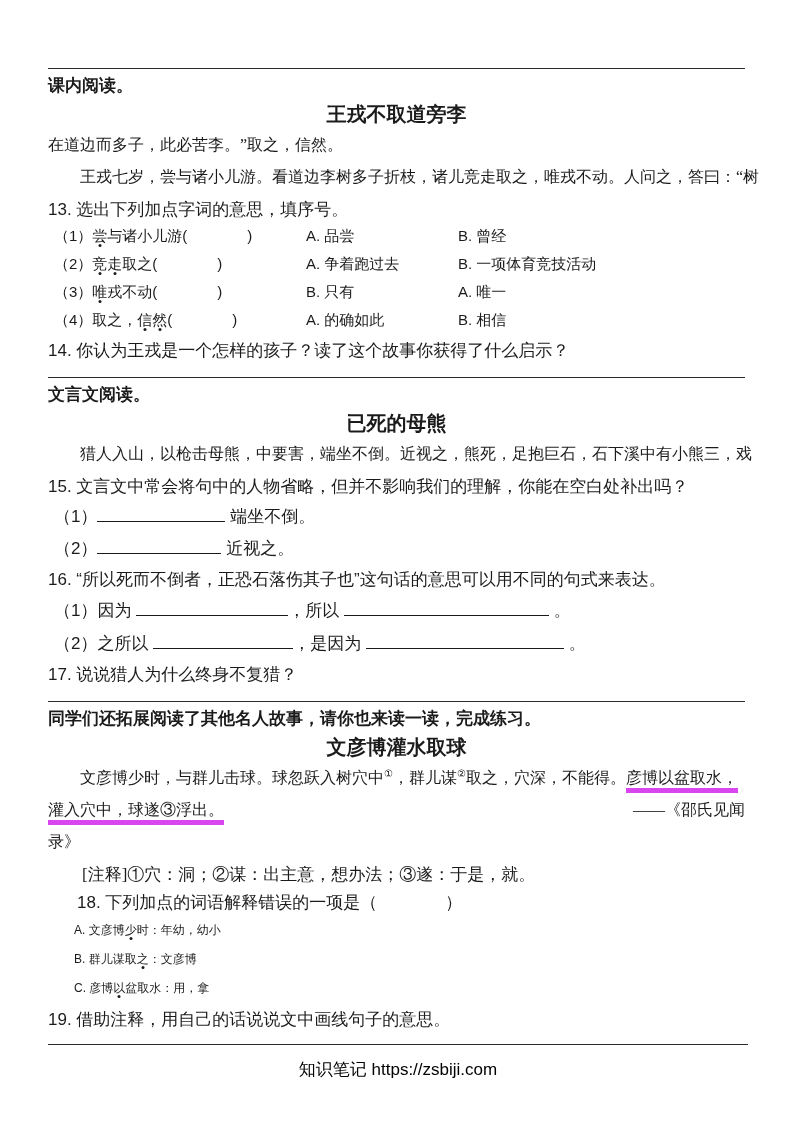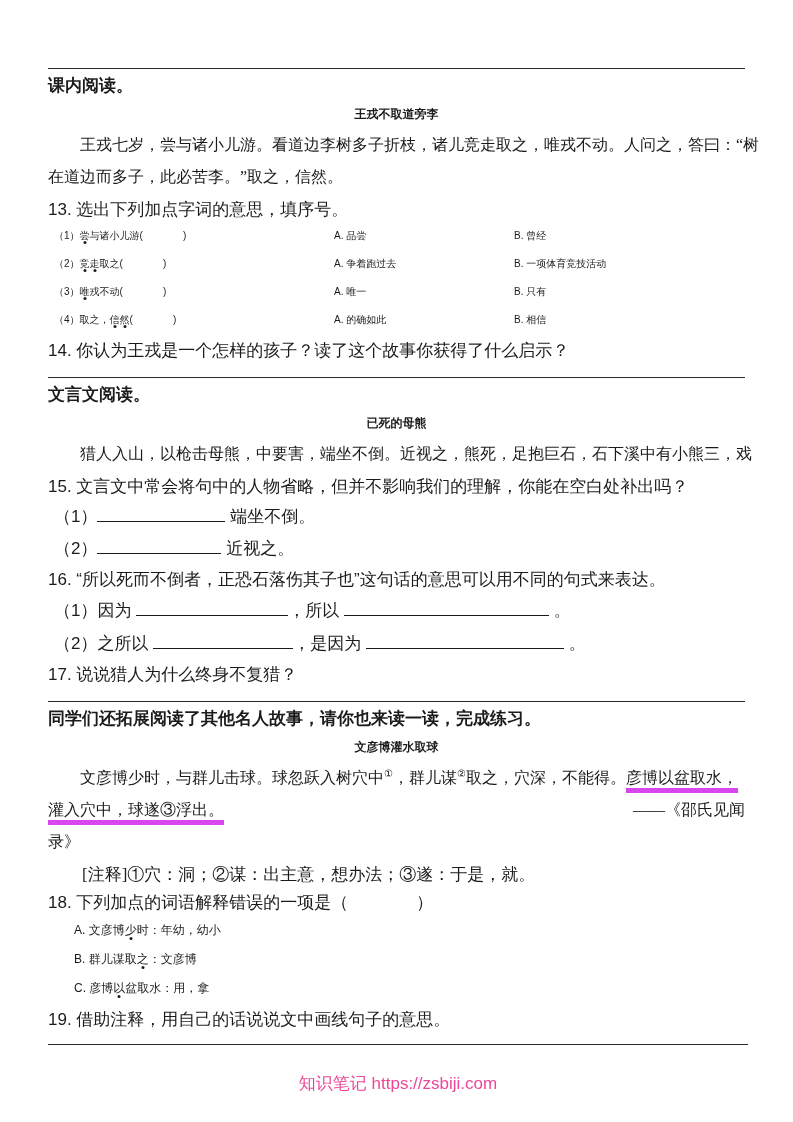--- a/index.html
+++ b/index.html
@@ -16,81 +16,81 @@
   .rule{border-top:1px solid #2a2a2a;height:0;}
   .topline{margin-top:68px;}
   .sec-heading{
     margin-top:6px;
     font-size:17px;font-weight:bold;line-height:22px;
     font-family:"Liberation Sans", sans-serif;
   }
   .kai{font-family:"Liberation Serif", serif;}
   .title{
     margin-top:6px;text-align:center;
-    font-size:12px;font-weight:bold;line-height:22px;
+    font-size:20px;font-weight:bold;line-height:22px;
   }
   .passage{margin-top:4px;}
   .pline{font-size:16px;line-height:32px;white-space:nowrap;}
   .ind{text-indent:32px;}
   .rel{position:relative;}
   .q{font-size:17px;line-height:25px;margin-top:4px;}
   .sub{padding-left:6px;line-height:28px;}
   .optgrid{
     display:grid;grid-template-columns:252px 152px auto;
-    padding-left:6px;font-size:10px;line-height:28px;gap:28px;
+    padding-left:6px;font-size:15px;line-height:28px;
   }
   .q18row{padding-left:26px;font-size:12px;line-height:29px;}
   .q16row{line-height:29px;}
   .em{position:relative;}
   .em::after{
     content:"";position:absolute;left:50%;bottom:-3px;
     width:3px;height:3px;background:#1b1b1b;border-radius:50%;
     transform:translateX(-50%);
   }
   .sup{font-size:10px;vertical-align:super;line-height:0;}
   .u{border-bottom:5px solid #d946ef;padding-bottom:2px;font-family:Liberation Serif, serif;}
   .blank{
     display:inline-block;height:14px;
     border-bottom:1px solid #1b1b1b;
   }
   .att{position:absolute;right:0;top:0;}
   .footerwrap{position:absolute;left:48px;right:45px;top:1044px;}
   .ftext{
-    margin-top:28px;text-align:center;
-    font-size:17px;color:#ec4899;line-height:22px;
+    margin-top:14px;text-align:center;
+    font-size:17px;color:#000000;line-height:22px;
   }
 </style>
 </head>
 <body>
 
 <div class="page">
 
   <div class="rule topline"></div>
 
   <div class="sec-heading">课内阅读。</div>
   <div class="title kai">王戎不取道旁李</div>
   <div class="passage">
+    <div class="pline kai">在道边而多子，此必苦李。”取之，信然。</div>
     <div class="pline kai ind">王戎七岁，尝与诸小儿游。看道边李树多子折枝，诸儿竞走取之，唯戎不动。人问之，答曰：“树</div>
-    <div class="pline kai">在道边而多子，此必苦李。”取之，信然。</div>
   </div>
   <div class="q">13. 选出下列加点字词的意思，填序号。</div>
   <div class="optgrid">
     <div><span>（1）</span><span class="em">尝</span><span>与诸小儿游(　　　　)</span></div>
     <div>A. 品尝</div>
     <div>B. 曾经</div>
   </div>
   <div class="optgrid">
     <div><span>（2）</span><span class="em">竞</span><span class="em">走</span><span>取之(　　　　)</span></div>
     <div>A. 争着跑过去</div>
     <div>B. 一项体育竞技活动</div>
   </div>
   <div class="optgrid">
     <div><span>（3）</span><span class="em">唯</span><span>戎不动(　　　　)</span></div>
+    <div>B. 只有</div>
     <div>A. 唯一</div>
-    <div>B. 只有</div>
   </div>
   <div class="optgrid">
     <div><span>（4）取之，</span><span class="em">信</span><span class="em">然</span><span>(　　　　)</span></div>
     <div>A. 的确如此</div>
     <div>B. 相信</div>
   </div>
   <div class="q">14. 你认为王戎是一个怎样的孩子？读了这个故事你获得了什么启示？</div>
 
   <div class="rule" style="margin-top:14px;"></div>
 
@@ -110,21 +110,21 @@
   <div class="rule" style="margin-top:14px;"></div>
 
   <div class="sec-heading">同学们还拓展阅读了其他名人故事，请你也来读一读，完成练习。</div>
   <div class="title kai">文彦博灌水取球</div>
   <div class="passage">
     <div class="pline kai ind"><span>文彦博少时，与群儿击球。球忽跃入树穴中</span><span class="sup">①</span><span>，群儿谋</span><span class="sup">②</span><span>取之，穴深，不能得。</span><span class="u">彦博以盆取水，</span></div>
     <div class="pline kai rel"><span class="u">灌入穴中，球遂③浮出。</span><span class="att">——《邵氏见闻</span></div>
     <div class="pline kai"><span>录》</span></div>
   </div>
   <div class="q kai" style="padding-left:34px;line-height:26px;">[注释]①穴：洞；②谋：出主意，想办法；③遂：于是，就。</div>
-  <div class="q" style="margin-top:2px;line-height:26px;">18. 下列加点的词语解释错误的一项是（　　　　）</div>
+  <div class="q" style="margin-top:2px;line-height:26px;margin-left:29px;">18. 下列加点的词语解释错误的一项是（　　　　）</div>
   <div class="q18row"><span>A. 文彦博</span><span class="em">少</span><span>时：年幼，幼小</span></div>
   <div class="q18row"><span>B. 群儿谋取</span><span class="em">之</span><span>：文彦博</span></div>
   <div class="q18row"><span>C. 彦博</span><span class="em">以</span><span>盆取水：用，拿</span></div>
   <div class="q" style="line-height:26px;">19. 借助注释，用自己的话说说文中画线句子的意思。</div>
 
   <div class="footerwrap">
     <div class="rule"></div>
     <div class="ftext">知识笔记 https://zsbiji.com</div>
   </div>
 

